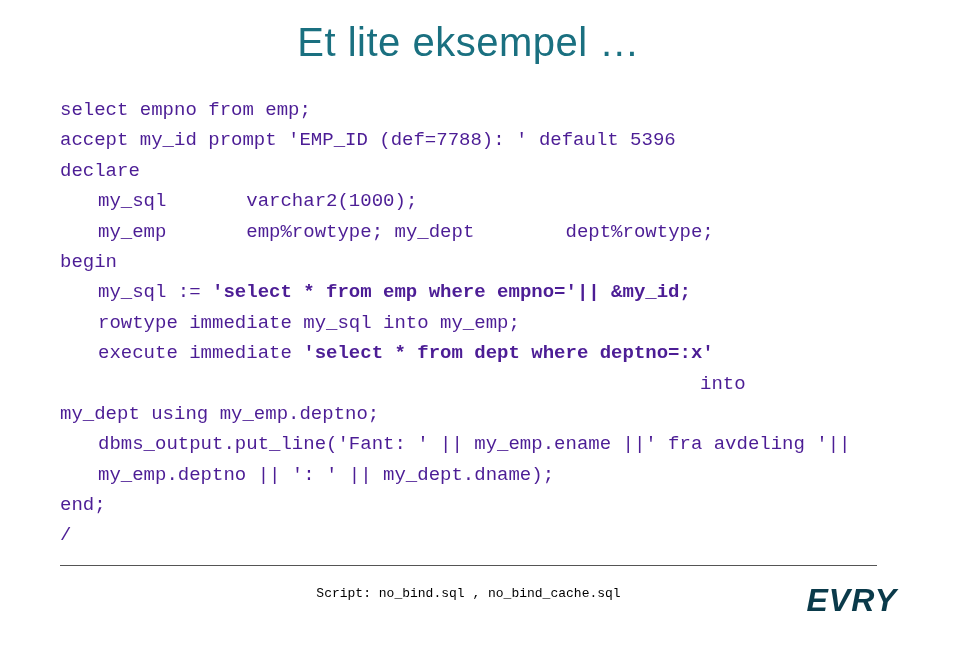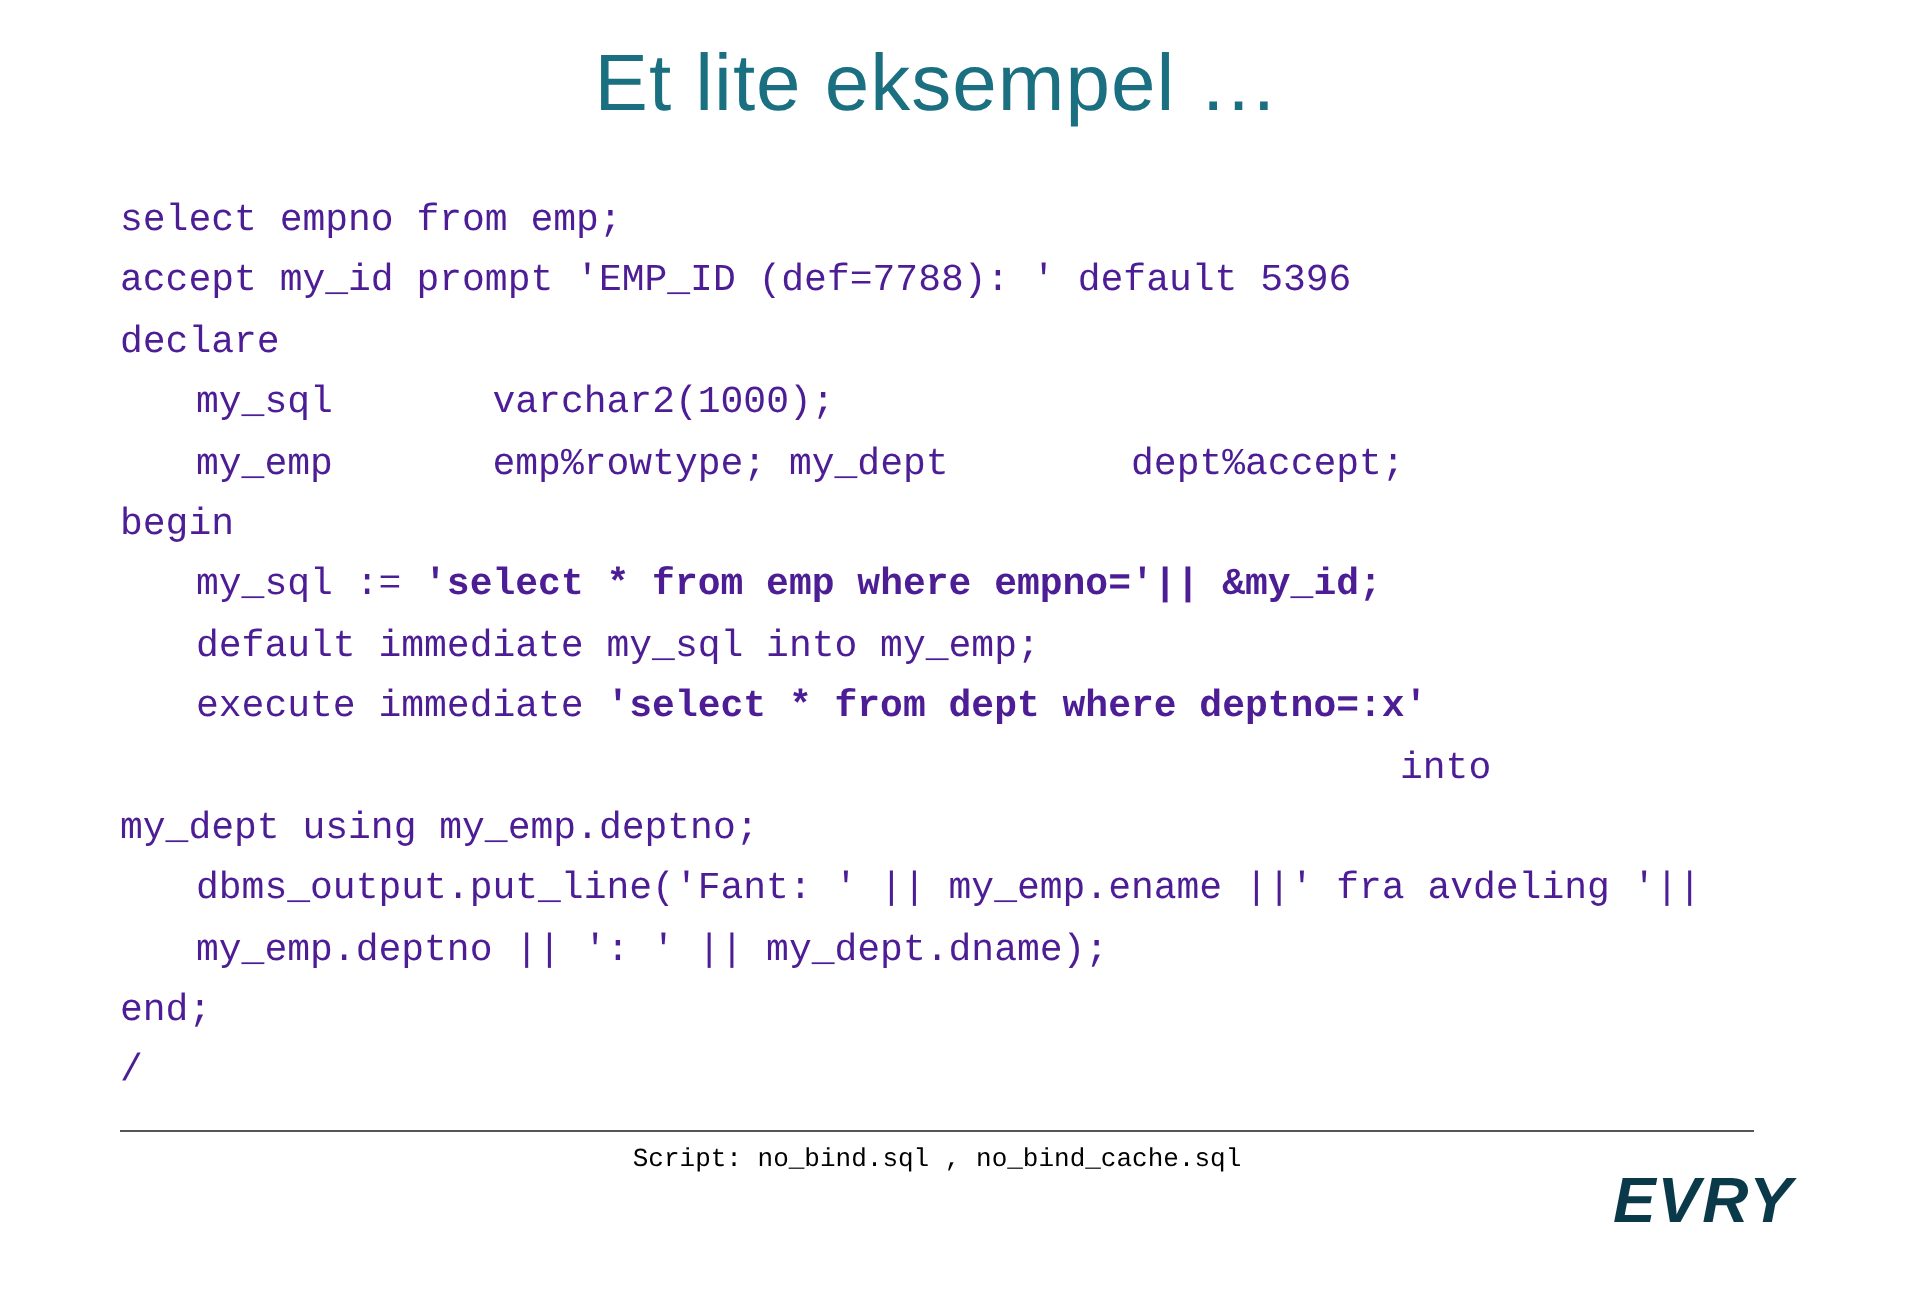--- a/index.html
+++ b/index.html
@@ -4,48 +4,48 @@
 <style>
   * { margin: 0; padding: 0; box-sizing: border-box; }
   html, body { width: 960px; height: 649px; background: #fff; font-family: sans-serif; overflow: hidden; }
   .page { width: 937px; height: 649px; position: relative; padding: 20px 60px 0 60px; }
   .title { font-family: "Arial Narrow", "Helvetica Condensed", sans-serif; font-weight: 300; color: #1a7080; font-size: 40px; text-align: center; letter-spacing: 0.5px; margin-bottom: 30px; font-stretch: condensed; }
   .code { font-family: "Courier New", monospace; font-size: 19px; line-height: 1.6; color: #4c1d95; }
   .code .bold { font-weight: bold; margin-top: 30px; }
   .code .indent1 { padding-left: 38px; }
   .code .indent2 { padding-left: 640px; }
   .divider { border: none; border-top: 1.5px solid #555; margin-top: 14px; }
-  .script-line { font-family: "Courier New", monospace; font-size: 13px; text-align: center; margin-top: 6px; }
+  .script-line { font-family: "Courier New", monospace; font-size: 13px; text-align: center; margin-top: 20px; }
   .script-line .lbl { color: #000; }
   .script-line .s1 { color: #000; }
   .script-line .s2 { color: #000; }
   .logo { position: absolute; right: 40px; bottom: 30px; }
   .logo-text { font-family: Arial, sans-serif; font-weight: 900; font-size: 32px; letter-spacing: 1px; color: #0a3a4a; font-style: italic; }
 </style>
 </head>
 <body>
 
 <div class="page">
   <h1 class="title">Et lite eksempel …</h1>
 
   <div class="code">
     <div>select empno from emp;</div>
     <div>accept my_id prompt 'EMP_ID (def=7788): ' default 5396</div>
     <div>declare</div>
     <div class="indent1">
       <span>my_sql</span>&nbsp;&nbsp;&nbsp;&nbsp;&nbsp;&nbsp;&nbsp;<span>varchar2(1000);</span>
     </div>
     <div class="indent1">
-      <span>my_emp</span>&nbsp;&nbsp;&nbsp;&nbsp;&nbsp;&nbsp;&nbsp;<span>emp%rowtype; my_dept</span>&nbsp;&nbsp;&nbsp;&nbsp;&nbsp;&nbsp;&nbsp;&nbsp;<span>dept%accept;</span>
+      <span>my_emp</span>&nbsp;&nbsp;&nbsp;&nbsp;&nbsp;&nbsp;&nbsp;<span>emp%rowtype; my_dept</span>&nbsp;&nbsp;&nbsp;&nbsp;&nbsp;&nbsp;&nbsp;&nbsp;<span>dept%rowtype;</span>
     </div>
     <div>begin</div>
     <div class="indent1">
       <span>my_sql := </span><span class="bold">'select * from emp where empno='|| &amp;my_id;</span>
     </div>
-    <div class="indent1">default immediate my_sql into my_emp;</div>
+    <div class="indent1">rowtype immediate my_sql into my_emp;</div>
     <div class="indent1">
       <span>execute immediate </span><span class="bold">'select * from dept where deptno=:x'</span>
     </div>
     <div class="indent2">into</div>
     <div>my_dept using my_emp.deptno;</div>
     <div class="indent1">dbms_output.put_line('Fant: ' || my_emp.ename ||' fra avdeling '||  my_emp.deptno || ': ' || my_dept.dname);</div>
     <div>end;</div>
     <div>/</div>
   </div>
 

